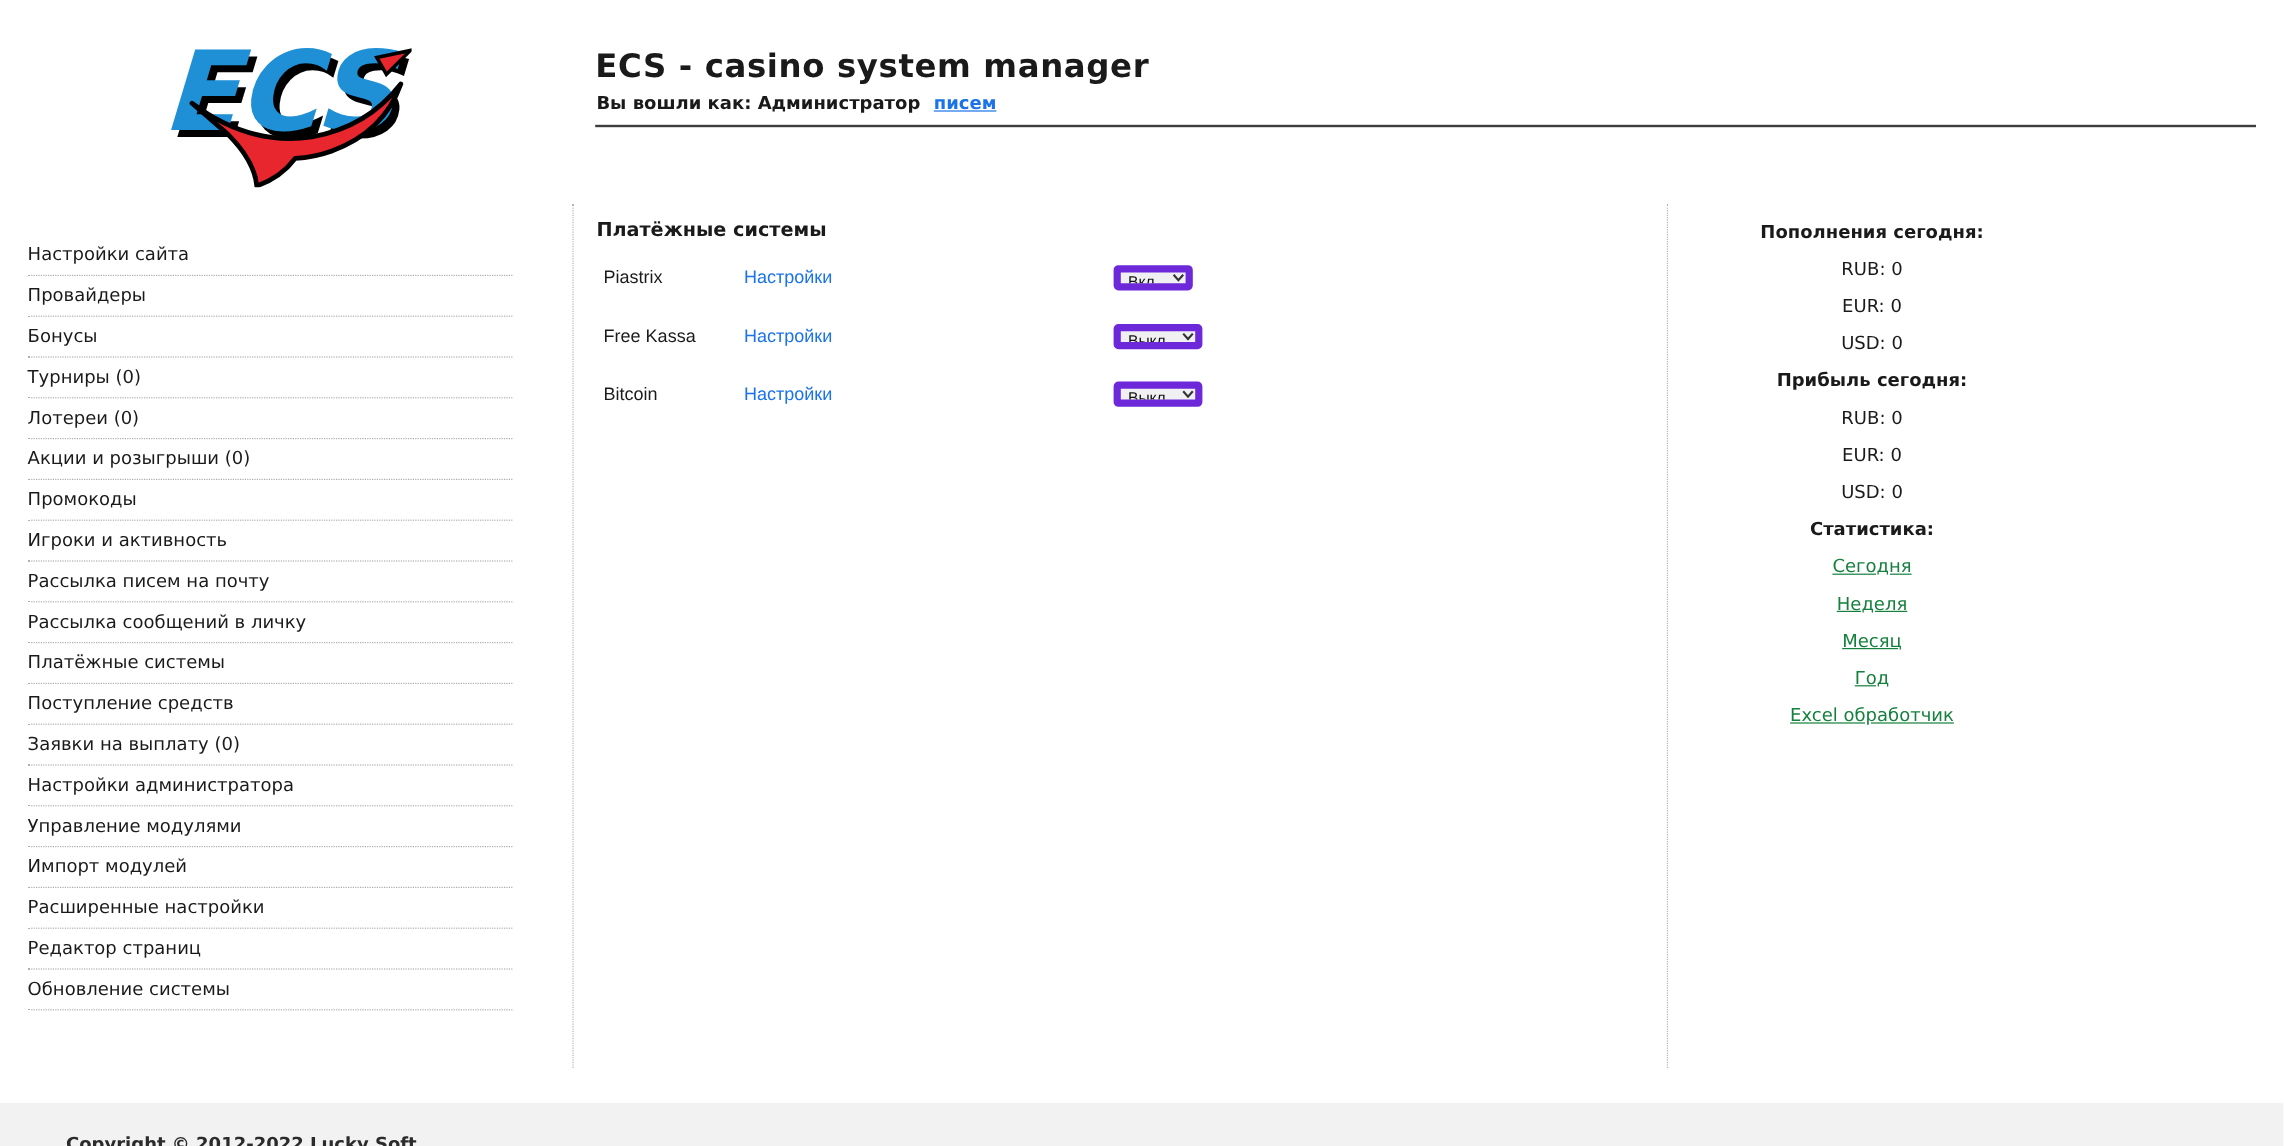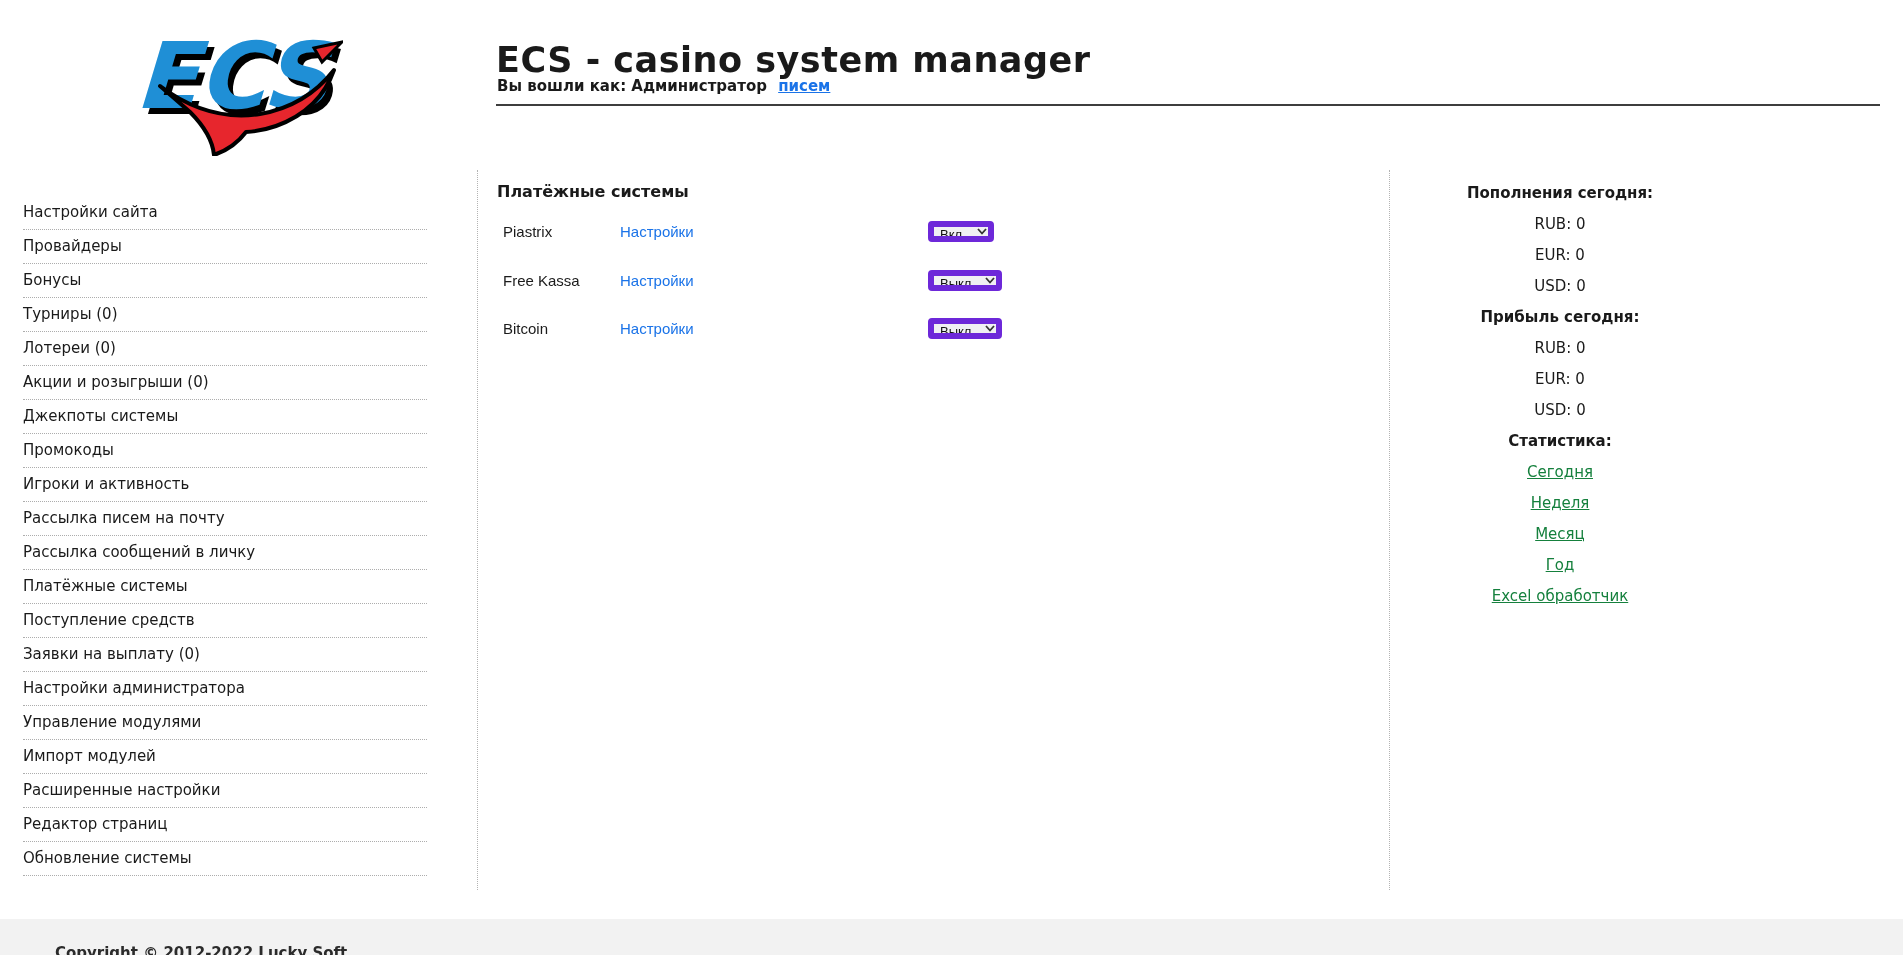--- a/index.html
+++ b/index.html
@@ -1,21 +1,21 @@
 <!DOCTYPE html>
 <html><head>
 <meta charset="utf-8">
 <style>
   html,body{margin:0;padding:0;background:#fff;}
   .page{position:relative;width:1903px;height:955px;overflow:hidden;background:#ffffff;
         font-family:"DejaVu Sans",sans-serif;color:#1a1a1a;}
 
   
   .logo{position:absolute;left:138px;top:18px;width:205px;height:138px;cursor:pointer;}
-  .hdr-title{position:absolute;left:496px;top:40px;font-size:35px;font-weight:bold;letter-spacing:0.5px;}
+  .hdr-title{position:absolute;left:496px;top:40px;font-size:27px;font-weight:bold;letter-spacing:0.5px;}
   .hdr-login{position:absolute;left:497px;top:77px;font-size:15px;font-weight:bold;}
   .hdr-login a{color:#1a73e8;text-decoration:underline;cursor:pointer;margin-left:6px;}
   .hdr-rule{position:absolute;left:496px;top:104px;width:1384px;height:2px;background:#3d3d3d;}
 
   
   .sidebar{position:absolute;left:23px;top:196px;width:404px;}
   .sidebar ul{list-style:none;margin:0;padding:0;}
   .sidebar li{font-size:15px;line-height:16px;padding:8px 0 9px 0;
               border-bottom:1px dotted #adadad;cursor:pointer;}
 
@@ -74,21 +74,20 @@
   <div class="hdr-rule"></div>
 
   <nav class="sidebar">
     <ul>
       <li>Настройки сайта</li>
       <li>Провайдеры</li>
       <li>Бонусы</li>
       <li>Турниры (0)</li>
       <li>Лотереи (0)</li>
       <li>Акции и розыгрыши (0)</li>
-      <li>Джекпоты системы</li>
       <li>Промокоды</li>
       <li>Игроки и активность</li>
       <li>Рассылка писем на почту</li>
       <li>Рассылка сообщений в личку</li>
       <li>Платёжные системы</li>
       <li>Поступление средств</li>
       <li>Заявки на выплату (0)</li>
       <li>Настройки администратора</li>
       <li>Управление модулями</li>
       <li>Импорт модулей</li>

